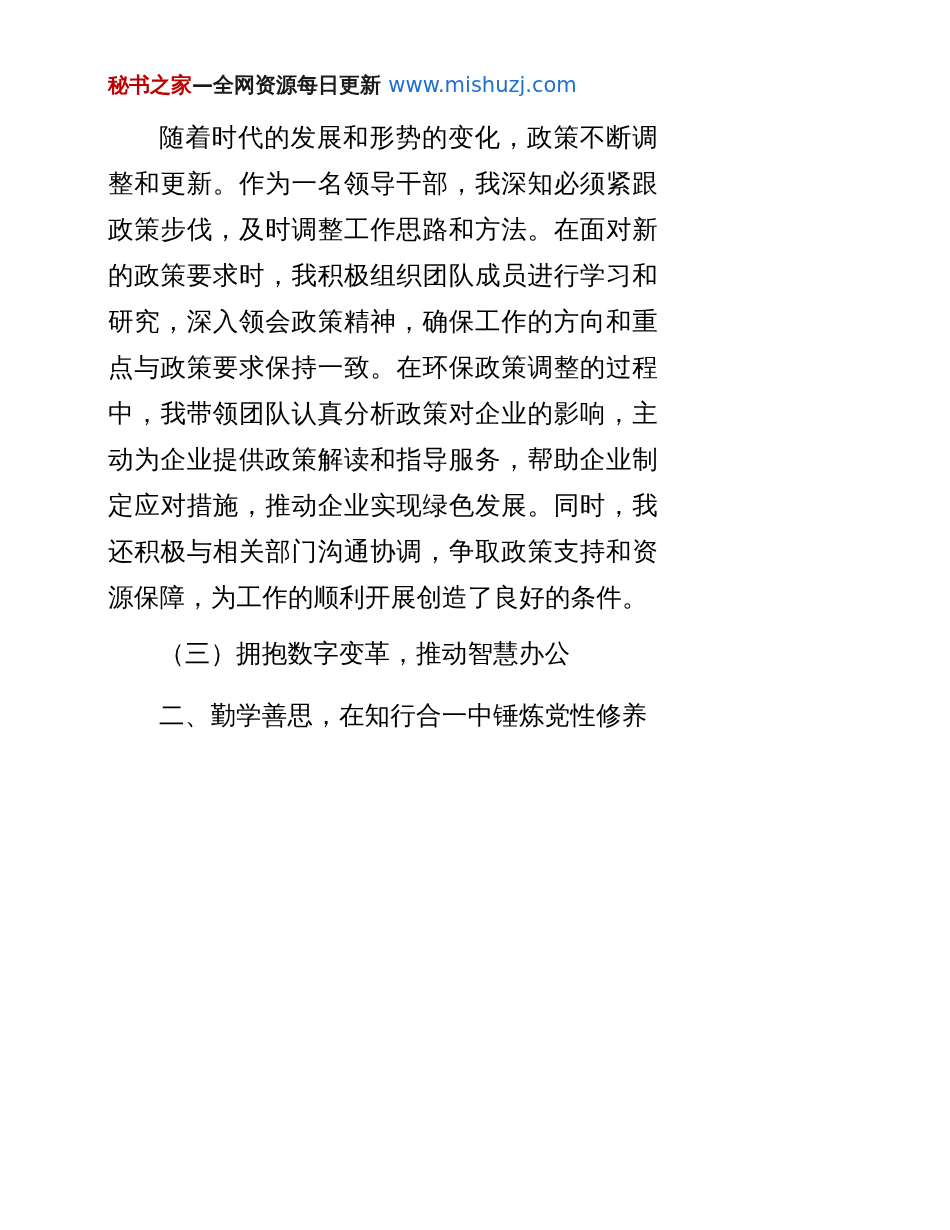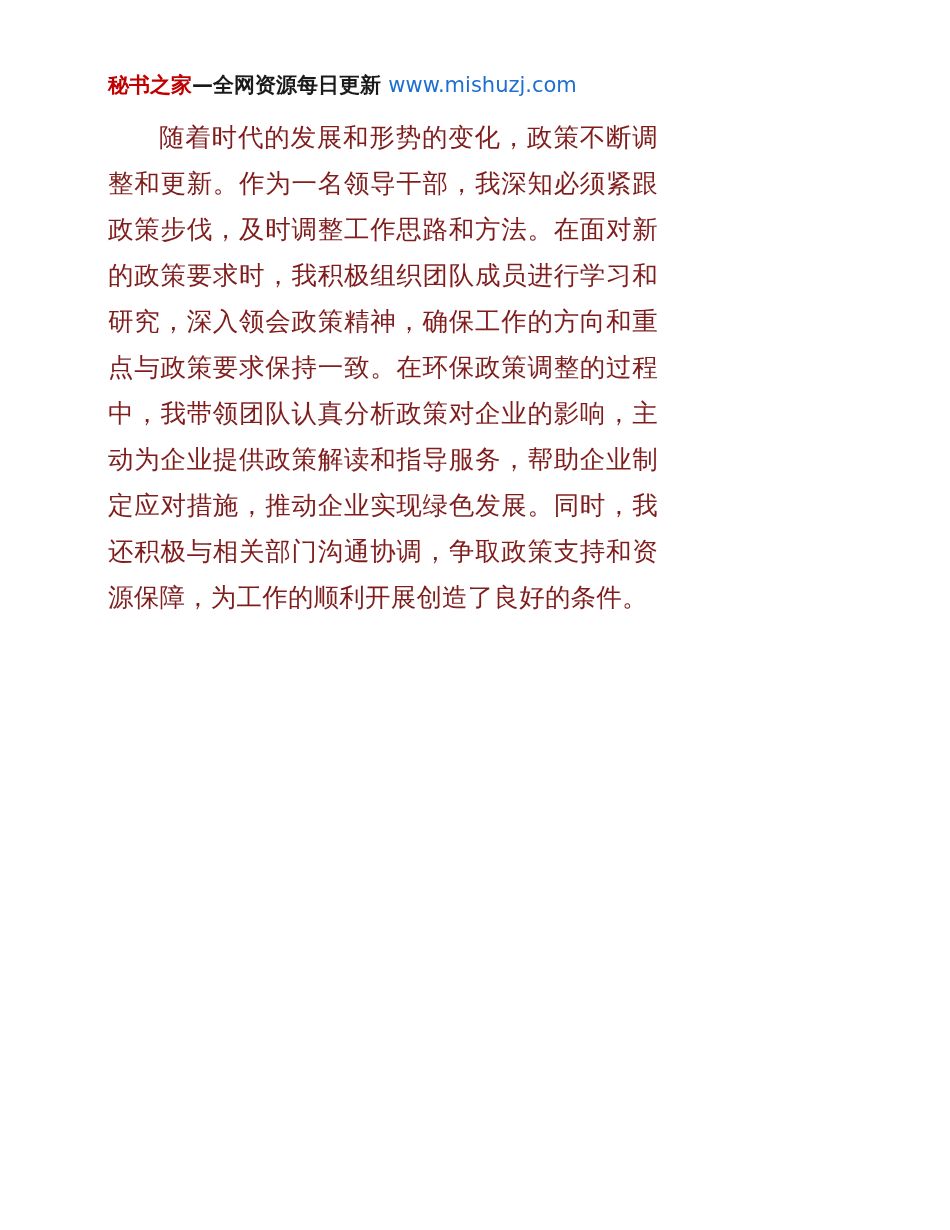--- a/index.html
+++ b/index.html
@@ -36,21 +36,21 @@
     color: #1a1a1a;
     font-weight: bold;
   }
   .wm-url {
     color: #1f6fd0;
     font-family: "DejaVu Sans", "Liberation Sans", sans-serif;
   }
   .para {
     font-size: 25.5px;
     line-height: 46px;
-    color: #7f1d1d;
+    color: #000000;
     margin: 0 0 4px 0;
     text-align: justify;
     text-justify: inter-ideograph;
     text-indent: 2em;
     letter-spacing: 0.2px;
     font-family: "DejaVu Sans", "Liberation Sans", sans-serif;
   }
   .para.heading {
     text-indent: 2em;
   }
@@ -62,23 +62,25 @@
 <div class="page">
 
   <div class="watermark">
     <span class="wm-brand">秘书之家</span><span class="wm-sep">—全网资源每日更新 </span><span class="wm-url">www.mishuzj.com</span>
   </div>
 
   <p class="para">随着时代的发展和形势的变化，政策不断调整和更新。作为一名领导干部，我深知必须紧跟政策步伐，及时调整工作思路和方法。在面对新的政策要求时，我积极组织团队成员进行学习和研究，深入领会政策精神，确保工作的方向和重点与政策要求保持一致。在环保政策调整的过程中，我带领团队认真分析政策对企业的影响，主动为企业提供政策解读和指导服务，帮助企业制定应对措施，推动企业实现绿色发展。同时，我还积极与相关部门沟通协调，争取政策支持和资源保障，为工作的顺利开展创造了良好的条件。</p>
 
   <div class="spacer-sm"></div>
 
+  <p class="para heading">（三）拥抱数字变革，推动智慧办公</p>
 
   <div class="spacer-sm"></div>
 
 
   <div class="spacer-sm"></div>
 
+  <p class="para heading">二、勤学善思，在知行合一中锤炼党性修养</p>
 
   <div class="spacer-sm"></div>
 
 
 </div>
 
 </body></html>

